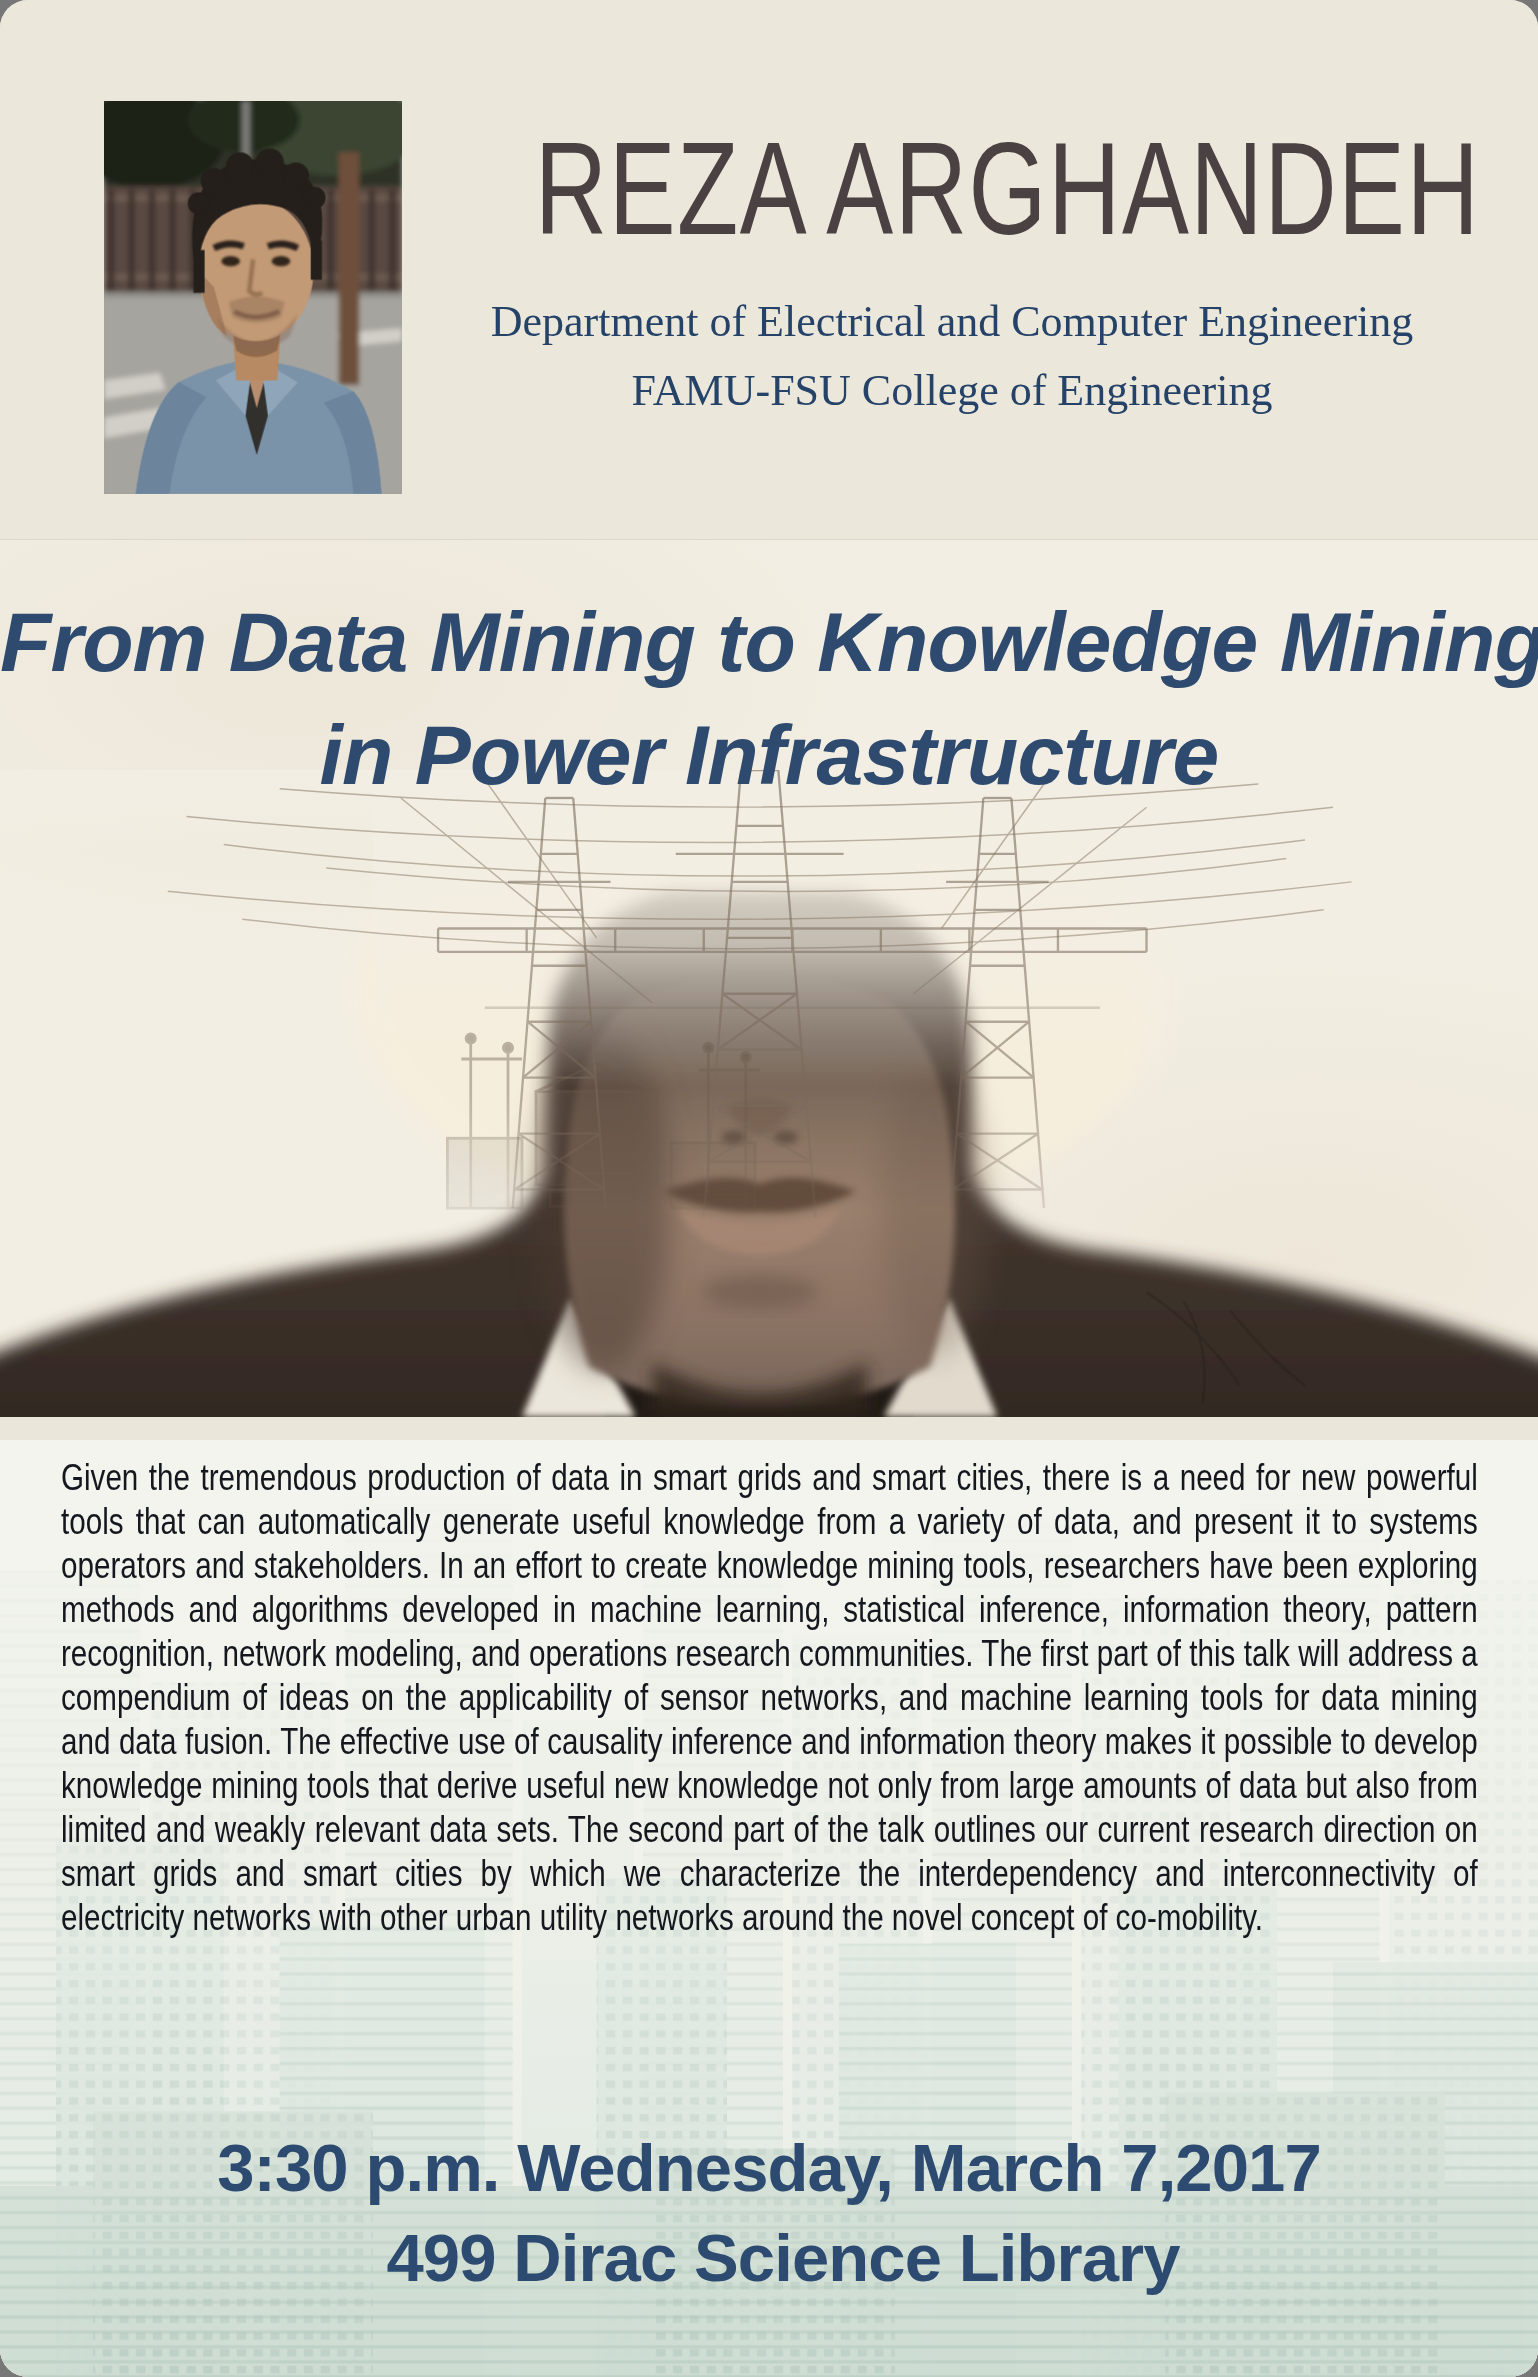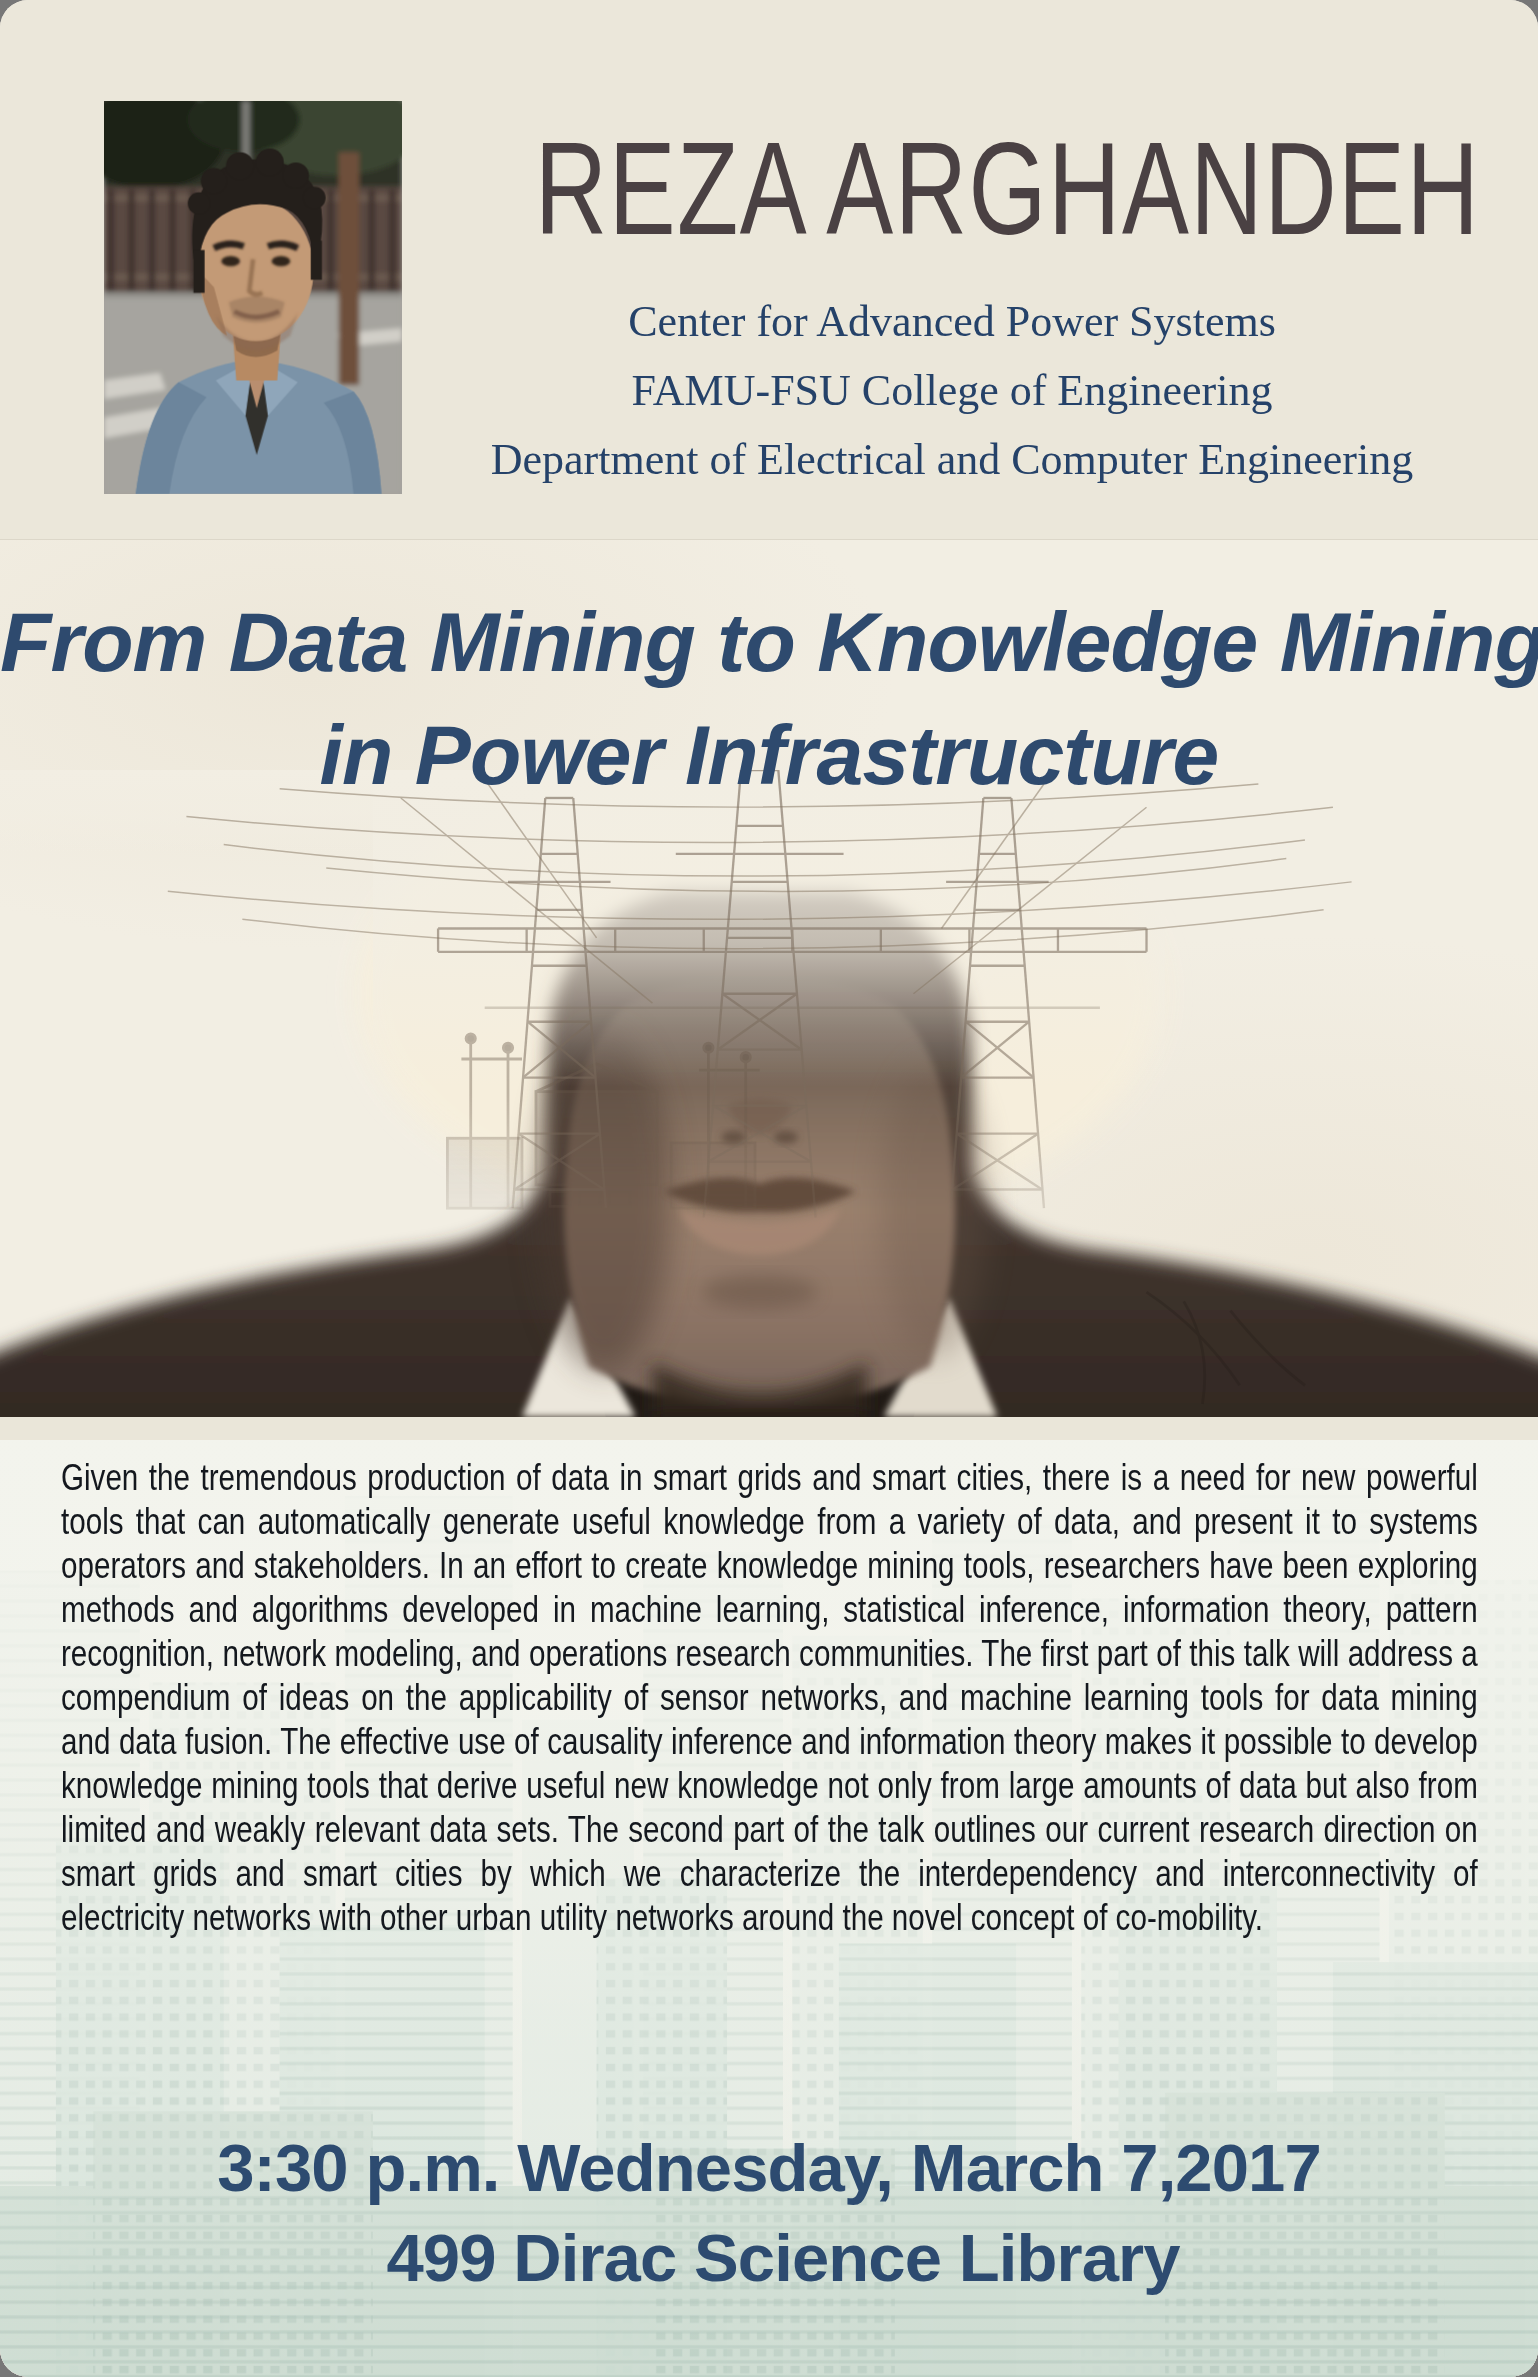--- a/index.html
+++ b/index.html
@@ -156,23 +156,22 @@
             <path d="M134,216 Q163,204 194,216 L190,232 Q163,244 138,232 Z" fill="#8a6a52" opacity=".45"></path>
             <path d="M120,230 Q140,258 163,258 Q188,258 208,228 L200,252 Q180,268 163,268 Q146,268 128,252 Z" fill="#8a6a52" opacity=".4"></path>
           </g>
         </g>
       </svg>
     </div>
 
     <div class="top-right">
       <div class="speaker-name">REZA ARGHANDEH</div>
       <div class="affils">
-        <div>Center for Advanced Power Systems</div>
+        <div>Department of Electrical and Computer Engineering</div>
         <div>FAMU-FSU College of Engineering</div>
-        <div>Department of Electrical and Computer Engineering</div>
       </div>
     </div>
   </div>
 
   <div class="mid">
     <div class="talk-title">
       <div>From Data Mining to Knowledge Mining</div>
       <div>in Power Infrastructure</div>
     </div>
 

